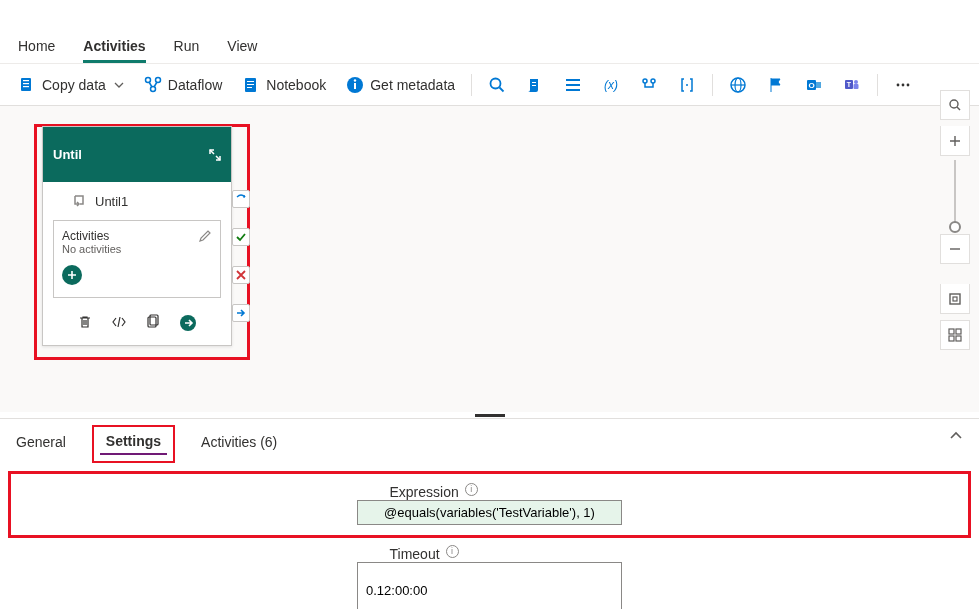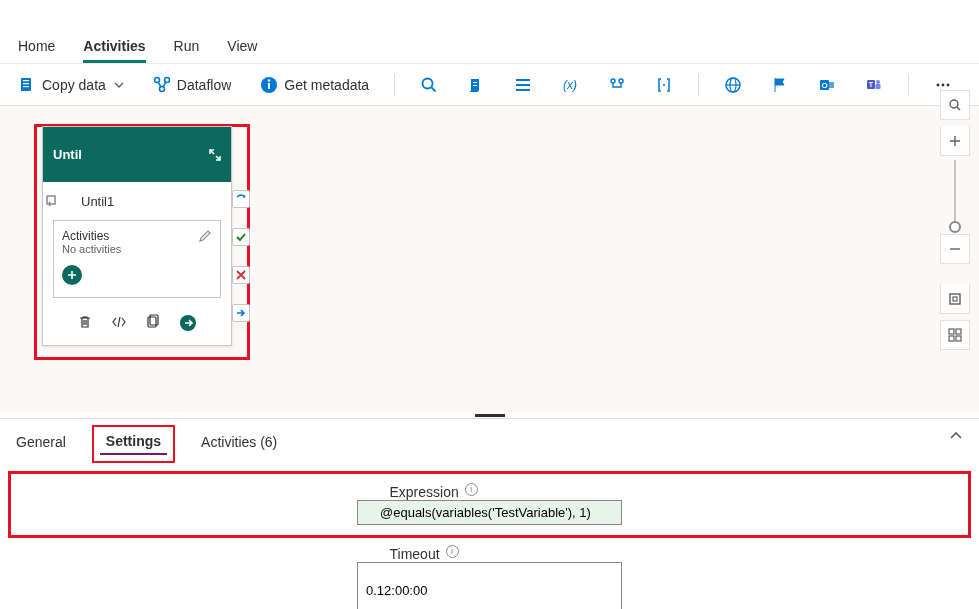--- a/index.html
+++ b/index.html
@@ -4,32 +4,32 @@
   <style>
     * { box-sizing: border-box; margin: 0; padding: 0; }
     body { font-family: "Segoe UI", Tahoma, sans-serif; font-size: 13px; color: #323130; background: #fff; width: 979px; height: 609px; overflow: hidden; position: relative; }
 
     
     .menu-bar { display: flex; gap: 28px; padding: 8px 18px 0; border-bottom: 1px solid #edebe9; height: 34px; margin-top: 30px; }
     .menu-item { font-size: 14px; color: #323130; padding-bottom: 6px; cursor: pointer; }
     .menu-item.active { border-bottom: 3px solid #0f7b6c; font-weight: 600; }
 
     
-    .toolbar { display: flex; align-items: center; gap: 13px; padding: 6px 10px; border-bottom: 1px solid #e1dfdd; height: 42px; }
+    .toolbar { display: flex; align-items: center; gap: 4px; padding: 6px 10px; border-bottom: 1px solid #e1dfdd; height: 42px; }
     .tool-btn { display: inline-flex; align-items: center; gap: 6px; padding: 4px 8px; border-radius: 4px; cursor: pointer; font-size: 14px; }
     .tool-btn svg { flex-shrink: 0; }
     .tool-sep { width: 1px; height: 22px; background: #e1dfdd; margin: 0 4px; }
     .chevron-down { margin-left: 2px; }
 
     
     .canvas { position: relative; height: 306px; background: #faf9f8; overflow: hidden; }
     .node-highlight { position: absolute; left: 34px; top: 18px; width: 216px; height: 236px; border: 3px solid #e81123; }
     .node { position: absolute; left: 42px; top: 20px; width: 190px; background: #fff; border: 1px solid #c8c6c4; box-shadow: 0 1px 3px rgba(0,0,0,0.1); }
     .node-header { background: #0b6a5d; color: #fff; padding: 20px 10px; font-weight: 600; display: flex; justify-content: space-between; align-items: center; font-size: 13px; }
-    .node-name-row { display: flex; align-items: center; gap: 20px; padding: 10px 0; font-size: 13px; }
+    .node-name-row { display: flex; align-items: center; gap: 6px; padding: 10px 28px; font-size: 13px; }
     .node-body { margin: 0 10px 10px; border: 1px solid #c8c6c4; padding: 8px 8px 12px; }
     .node-body-title { font-size: 12px; display: flex; justify-content: space-between; align-items: center; }
     .node-body-sub { font-size: 11px; color: #605e5c; }
     .add-circle { width: 20px; height: 20px; border-radius: 50%; background: #0b6a5d; color: #fff; display: flex; align-items: center; justify-content: center; margin-top: 10px; cursor: pointer; font-size: 14px; font-weight: bold; }
     .node-footer { display: flex; justify-content: center; gap: 18px; padding: 6px 0 10px; }
     .node-footer span { cursor: pointer; }
     .side-handles { position: absolute; left: 232px; top: 84px; display: flex; flex-direction: column; gap: 20px; }
     .side-handle { width: 18px; height: 18px; background: #fff; border: 1px solid #c8c6c4; display: flex; align-items: center; justify-content: center; font-size: 11px; border-radius: 2px; }
 
     
@@ -48,21 +48,21 @@
     .btab { font-size: 14px; padding: 4px 6px 8px; cursor: pointer; }
     .btab.active { border-bottom: 2px solid #701a75; font-weight: 600; }
     .btab-highlight { border: 2px solid #e81123; padding: 2px 6px 6px; }
     .collapse-caret { position: absolute; right: 16px; top: 10px; cursor: pointer; }
 
     
     .form-area { padding: 18px 14px; }
     .form-row { display: flex; align-items: center; margin-bottom: 18px; flex-direction: column; }
     .form-label { width: 200px; display: flex; align-items: center; gap: 6px; font-size: 14px; }
     .info-i { width: 13px; height: 13px; border: 1px solid #8a8886; border-radius: 50%; display: inline-flex; align-items: center; justify-content: center; font-size: 9px; color: #8a8886; position: relative; top: -3px; }
-    .expr-input { width: 265px; padding: 4px 22px; border: 1px solid #8a8886; background: #e6f4ea; font-size: 13px; font-family: inherit; }
+    .expr-input { width: 265px; padding: 4px 12px; border: 1px solid #8a8886; background: #e6f4ea; font-size: 13px; font-family: inherit; text-align: center; }
     .timeout-input { width: 265px; padding: 20px 8px; border: 1px solid #8a8886; font-size: 13px; font-family: inherit; }
     .row-highlight { border: 3px solid #e81123; padding: 10px 6px; margin: -10px -6px 8px; }
   </style>
 </head>
 <body>
 
 <div class="menu-bar">
   <div class="menu-item">Home</div>
   <div class="menu-item active">Activities</div>
   <div class="menu-item">Run</div>
@@ -83,20 +83,29 @@
       </svg>
   </div>
   <div class="tool-btn">
     <svg width="18" height="18" viewBox="0 0 18 18">
         <circle cx="4" cy="4" r="2.5" fill="none" stroke="#0078d4" stroke-width="1.5"></circle>
         <circle cx="14" cy="4" r="2.5" fill="none" stroke="#0078d4" stroke-width="1.5"></circle>
         <circle cx="9" cy="13" r="2.5" fill="none" stroke="#0078d4" stroke-width="1.5"></circle>
         <path d="M5 6 L8 11 M13 6 L10 11" stroke="#0078d4" stroke-width="1.5"></path>
       </svg>
     <span>Dataflow</span>
+  </div>
+  <div class="tool-btn">
+    <svg width="18" height="18" viewBox="0 0 18 18">
+        <rect x="3" y="2" width="11" height="14" rx="1" fill="#0078d4"></rect>
+        <rect x="5" y="5" width="7" height="1" fill="#fff"></rect>
+        <rect x="5" y="8" width="7" height="1" fill="#fff"></rect>
+        <rect x="5" y="11" width="5" height="1" fill="#fff"></rect>
+      </svg>
+    <span>Notebook</span>
   </div>
   <div class="tool-btn">
     <svg width="18" height="18" viewBox="0 0 18 18">
         <circle cx="9" cy="9" r="8" fill="#0078d4"></circle>
         <rect x="8" y="7" width="2" height="6" fill="#fff"></rect>
         <circle cx="9" cy="4.5" r="1.2" fill="#fff"></circle>
       </svg>
     <span>Get metadata</span>
   </div>
   <div class="tool-sep"></div>

